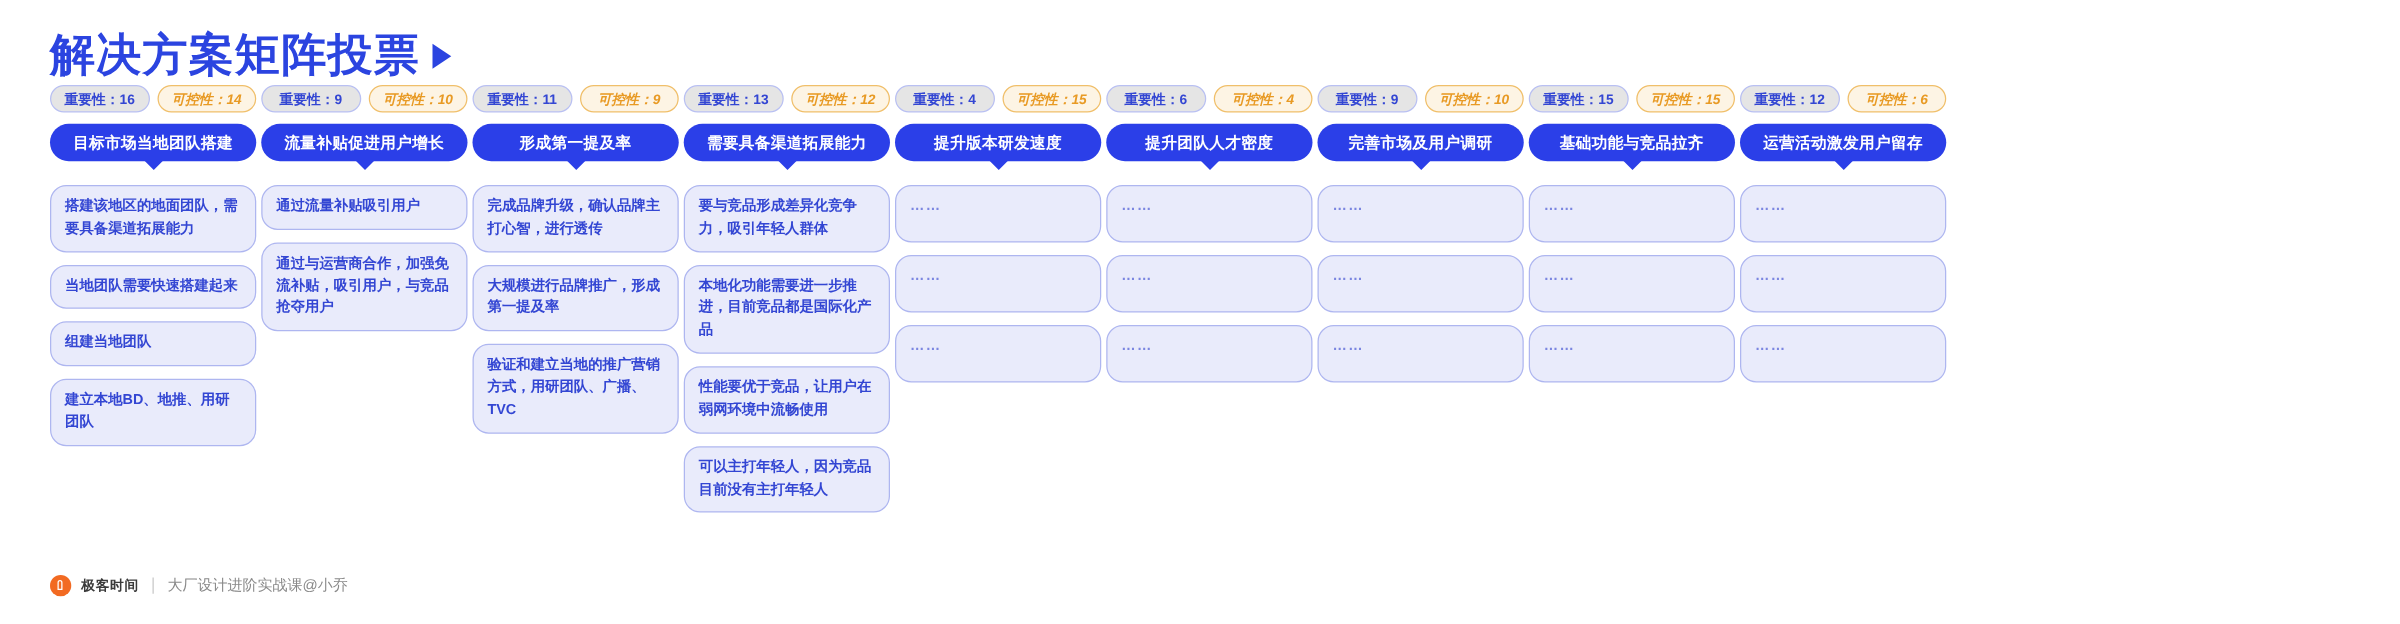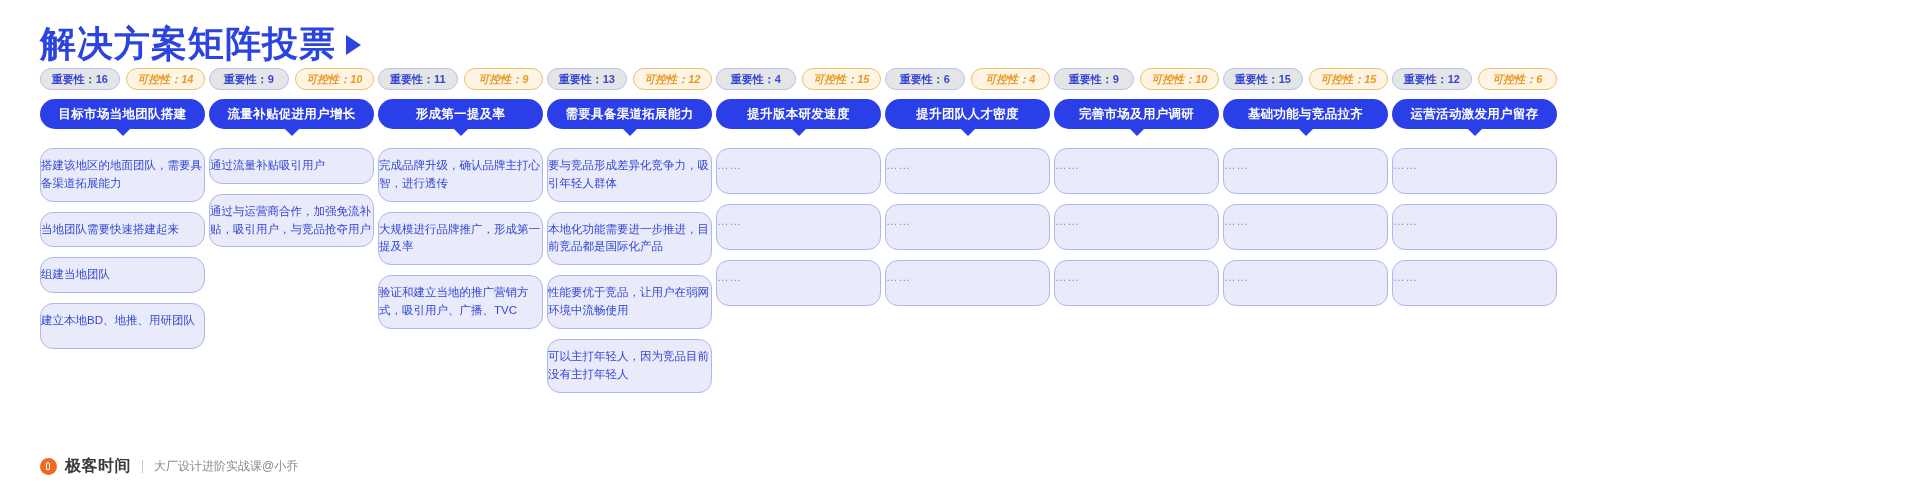--- a/index.html
+++ b/index.html
@@ -112,22 +112,22 @@
     flex-direction:column;
     gap:10px;
   }
   .card{
     background:#e9ebfb;
     border:1px solid #aeb6f0;
     border-radius:13px;
     color:#3346d3;
     font-size:11.5px;
     line-height:1.55;
-    font-weight:normal;
-    padding:8px 0;
+    font-weight:bold;
+    padding:8px 11px;
     box-sizing:border-box;
     min-height:26px;
     display:flex;
     align-items:center;
   }
   .card.two-line{min-height:46px;align-items:flex-start;}
   .card.placeholder{
     min-height:46px;
     align-items:flex-start;
     letter-spacing:1px;
@@ -151,21 +151,21 @@
   .logo-mark::after{
     content:"";
     position:absolute;
     left:6px;top:3.5px;
     width:4px;height:8px;
     border:1.6px solid #ffffff;
     border-radius:2px 2px 0 0;
     box-sizing:border-box;
   }
   .logo-text{
-    font-size:16px;
+    font-size:11px;
     font-weight:bold;
     color:#3a3a3a;
     letter-spacing:0.5px;
   }
   .footer-sep{
     width:1px;height:13px;
     background:#c8c8c8;
     margin:0 3px;
   }
   .footer-note{
@@ -219,21 +219,21 @@
           <div class="tag importance">重要性：11</div>
           <div class="tag control">可控性：9</div>
         </div>
         <div class="col-header">
           <span>形成第一提及率</span>
           <span class="caret"></span>
         </div>
         <div class="cards">
           <div class="card two-line">完成品牌升级，确认品牌主打心智，进行透传</div>
           <div class="card two-line">大规模进行品牌推广，形成第一提及率</div>
-          <div class="card two-line">验证和建立当地的推广营销方式，吸引用户、广播、TVC</div>
+          <div class="card two-line">验证和建立当地的推广营销方式，用研团队、广播、TVC</div>
         </div>
       </div>
       <div class="column">
         <div class="tags">
           <div class="tag importance">重要性：13</div>
           <div class="tag control">可控性：12</div>
         </div>
         <div class="col-header">
           <span>需要具备渠道拓展能力</span>
           <span class="caret"></span>

